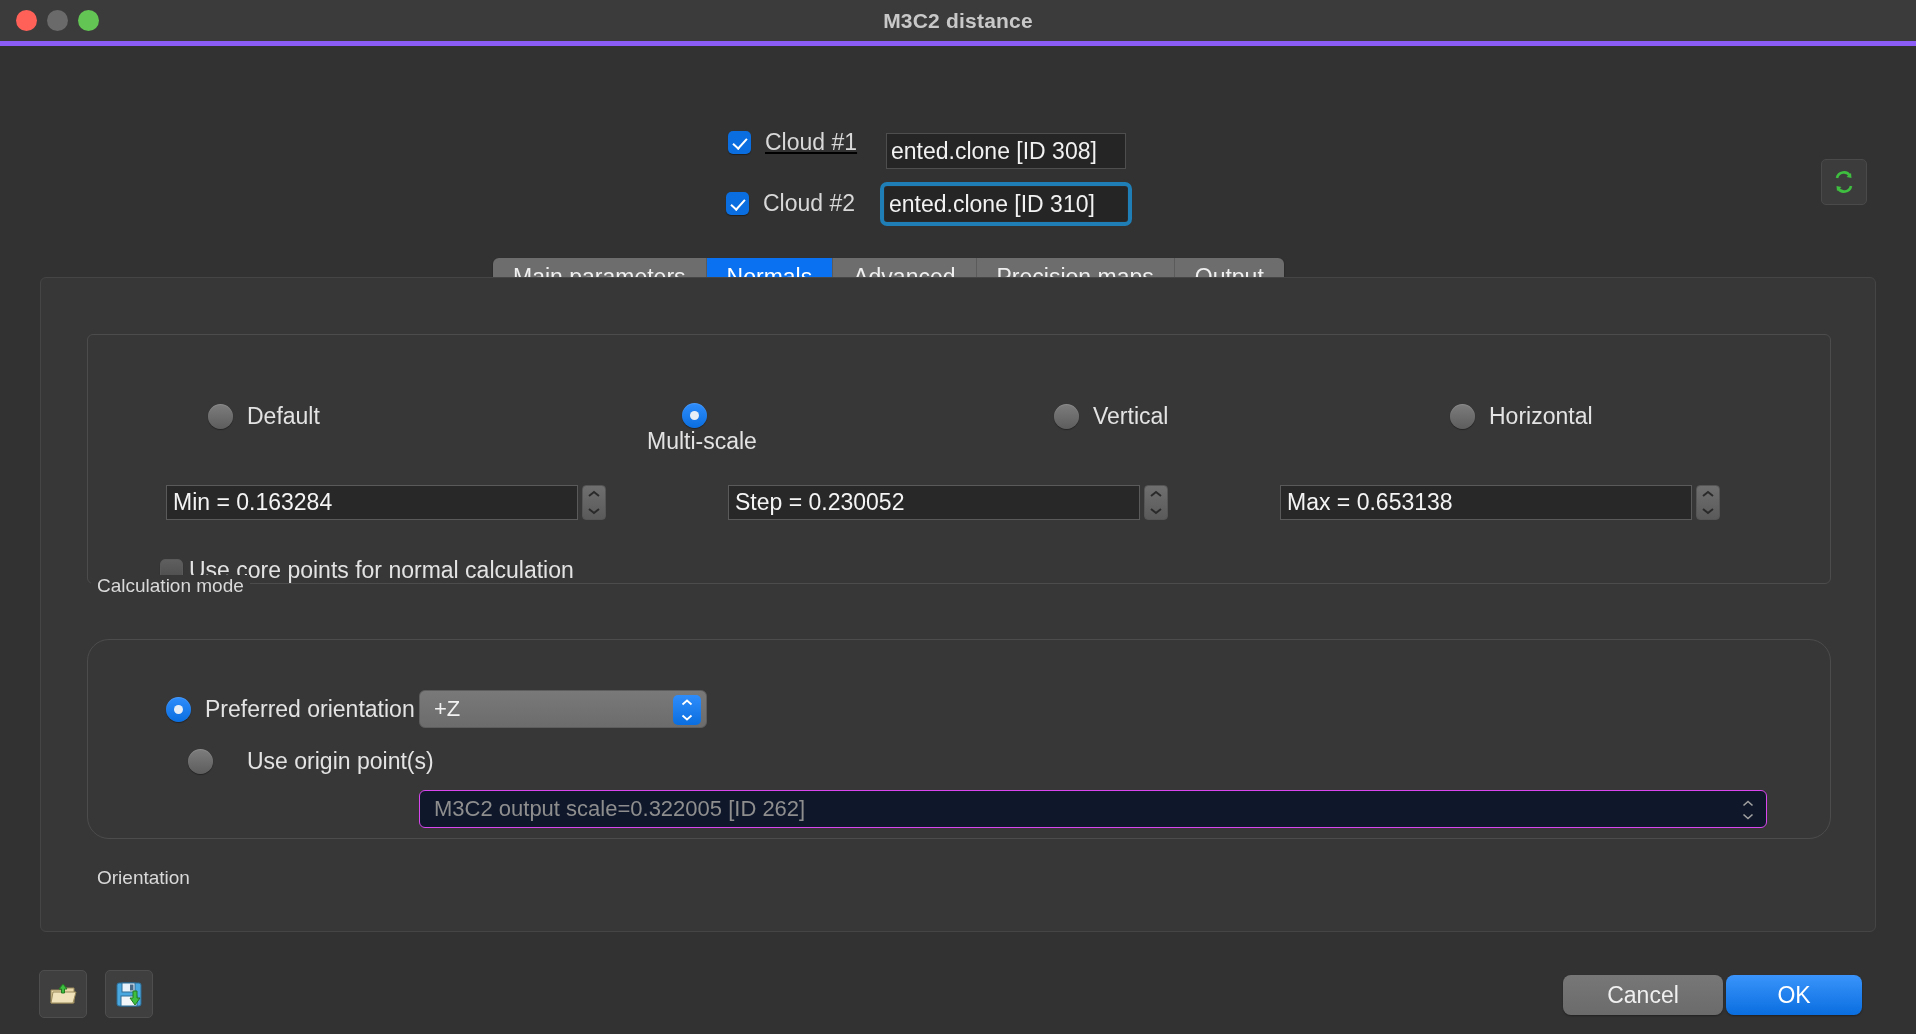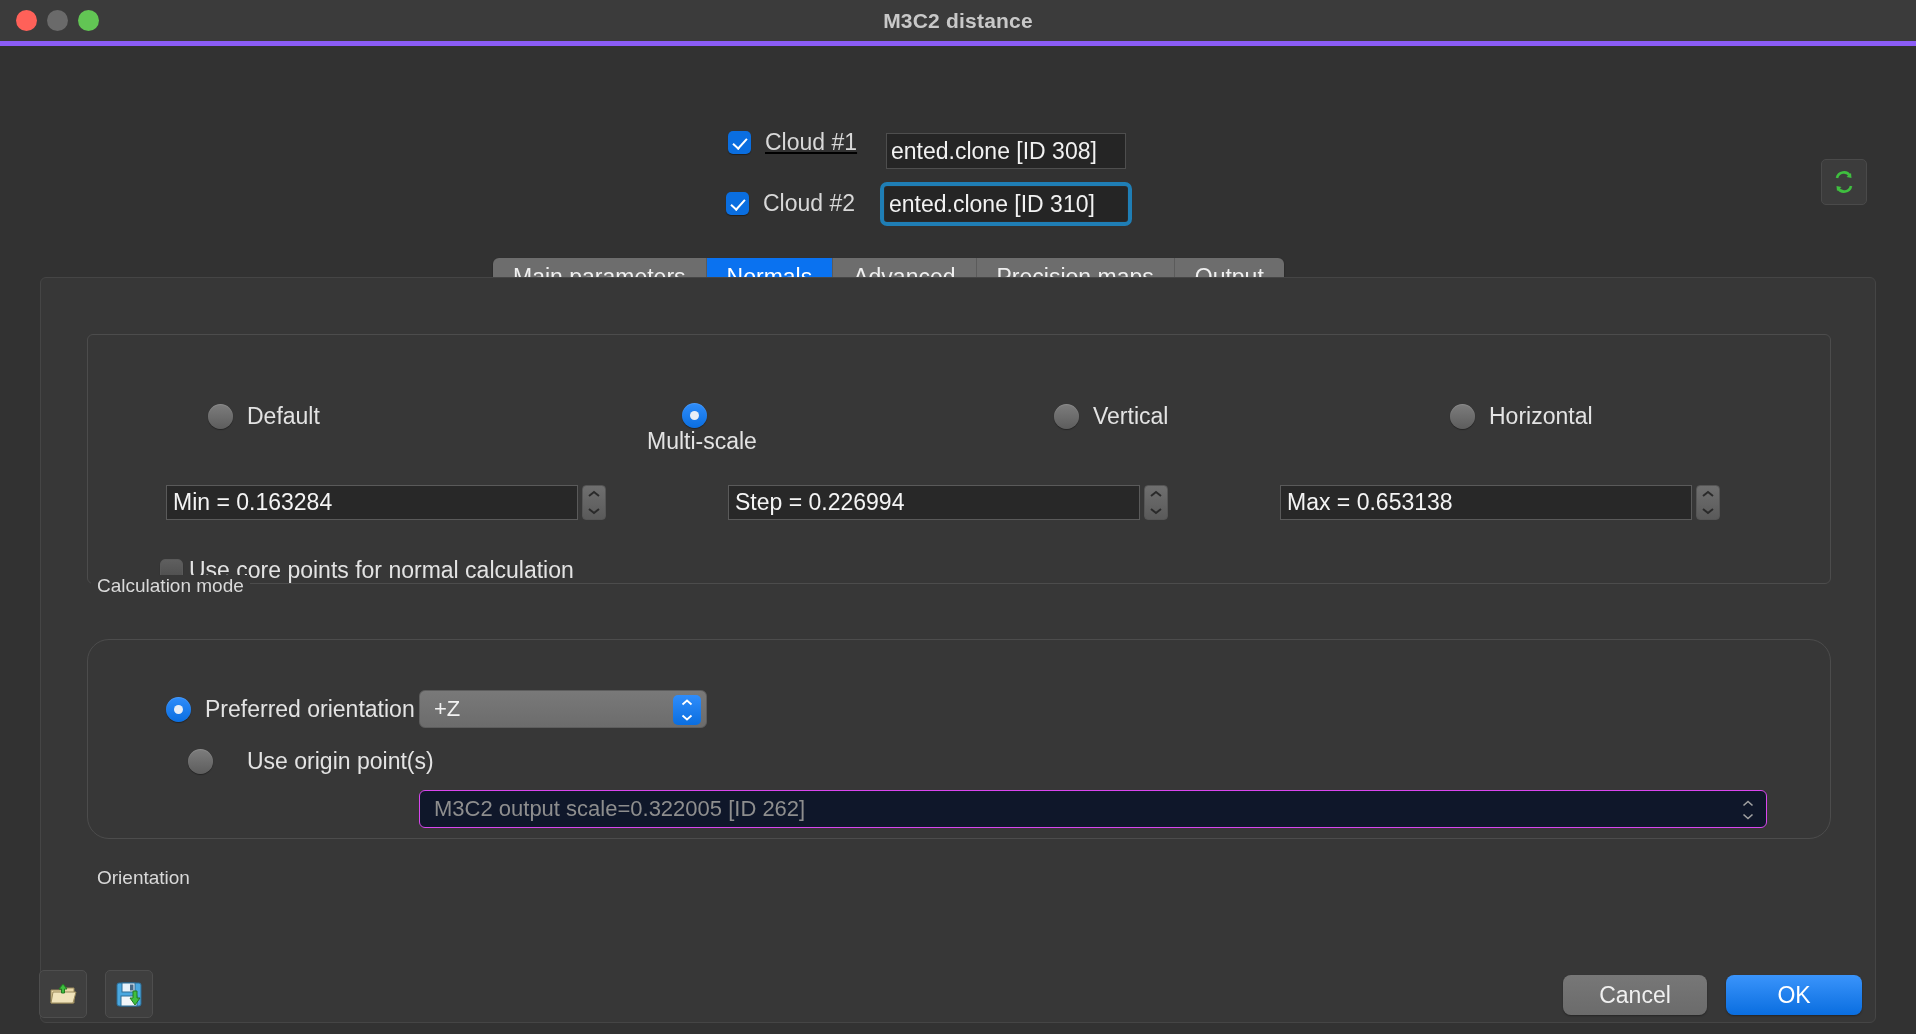--- a/index.html
+++ b/index.html
@@ -138,21 +138,21 @@
     border-right: 1px solid #5b5b5b;
     white-space: nowrap;
   }
   .tab:last-child { border-right: none; }
   .tab.active { background: #0a72f0; color: #ffffff; }
 
   
   .tabpage {
     position: absolute;
     left: 40px; top: 231px;
-    width: 1836px; height: 746px;
+    width: 1836px; height: 655px;
     background: #373737;
     border: 1px solid #454545;
     border-radius: 6px;
   }
 
   
   .group {
     position: absolute;
     border: 1px solid #4c4c4c;
     border-radius: 6px;
@@ -304,21 +304,21 @@
   .pushbtn {
     position: absolute;
     height: 40px;
     border-radius: 8px;
     display: flex; align-items: center; justify-content: center;
     font-size: 23px;
     white-space: nowrap;
     box-shadow: 0 1px 2px rgba(0,0,0,.35);
   }
   #cancel-btn {
-    left: 1563px; top: 929px; width: 144px;
+    left: 1563px; top: 929px; width: 160px;
     background: linear-gradient(#777,#6b6b6b);
     color: #f0f0f0;
   }
   #ok-btn {
     left: 1726px; top: 929px; width: 136px;
     background: linear-gradient(#3a94fb,#0a6ee0);
     color: #ffffff;
   }
 </style>
 </head>
@@ -395,21 +395,21 @@
           <svg width="14" height="8" viewBox="0 0 14 8">
               <path d="M2 6 L7 2 L12 6" stroke="#2a2a2a" stroke-width="2" fill="none"></path>
             </svg>
           <svg width="14" height="8" viewBox="0 0 14 8">
               <path d="M2 2 L7 6 L12 2" stroke="#2a2a2a" stroke-width="2" fill="none"></path>
             </svg>
         </div>
       </div>
 
       <div class="spin" id="spin-step">
-        <div class="spin-field">Step = 0.226994</div>
+        <div class="spin-field">Step = 0.230052</div>
         <div class="spin-btns">
           <svg width="14" height="8" viewBox="0 0 14 8">
               <path d="M2 6 L7 2 L12 6" stroke="#2a2a2a" stroke-width="2" fill="none"></path>
             </svg>
           <svg width="14" height="8" viewBox="0 0 14 8">
               <path d="M2 2 L7 6 L12 2" stroke="#2a2a2a" stroke-width="2" fill="none"></path>
             </svg>
         </div>
       </div>
 

